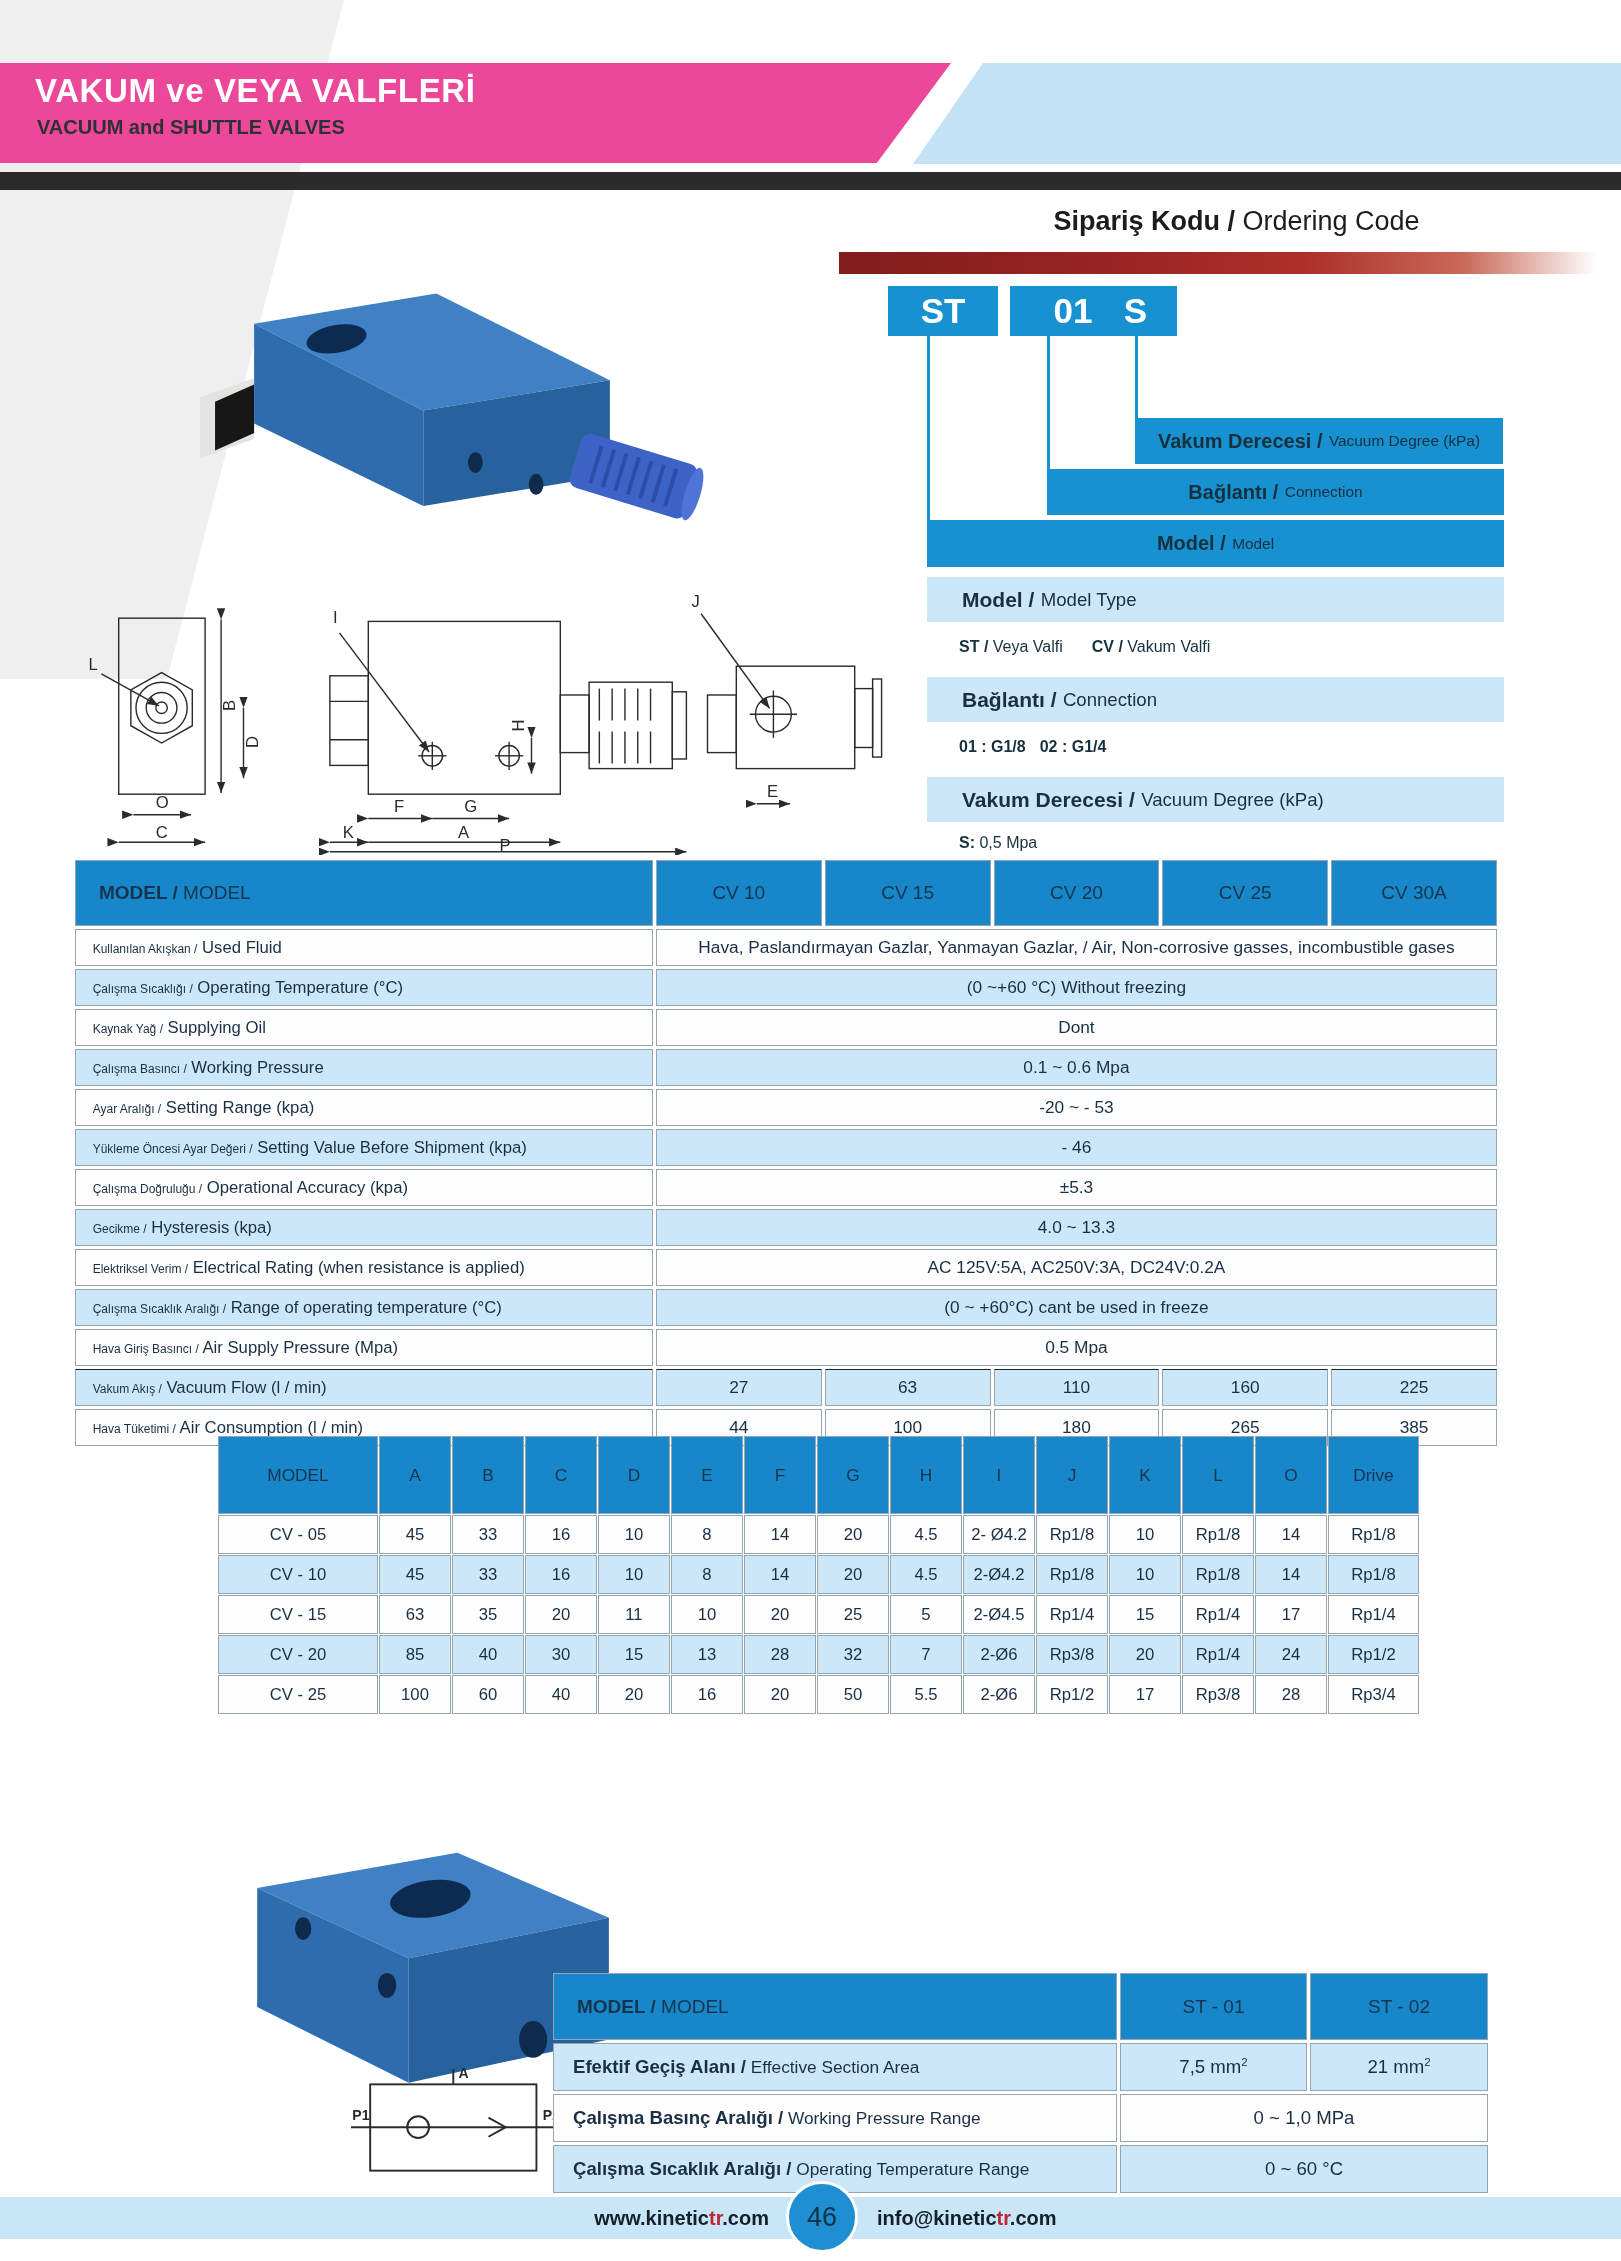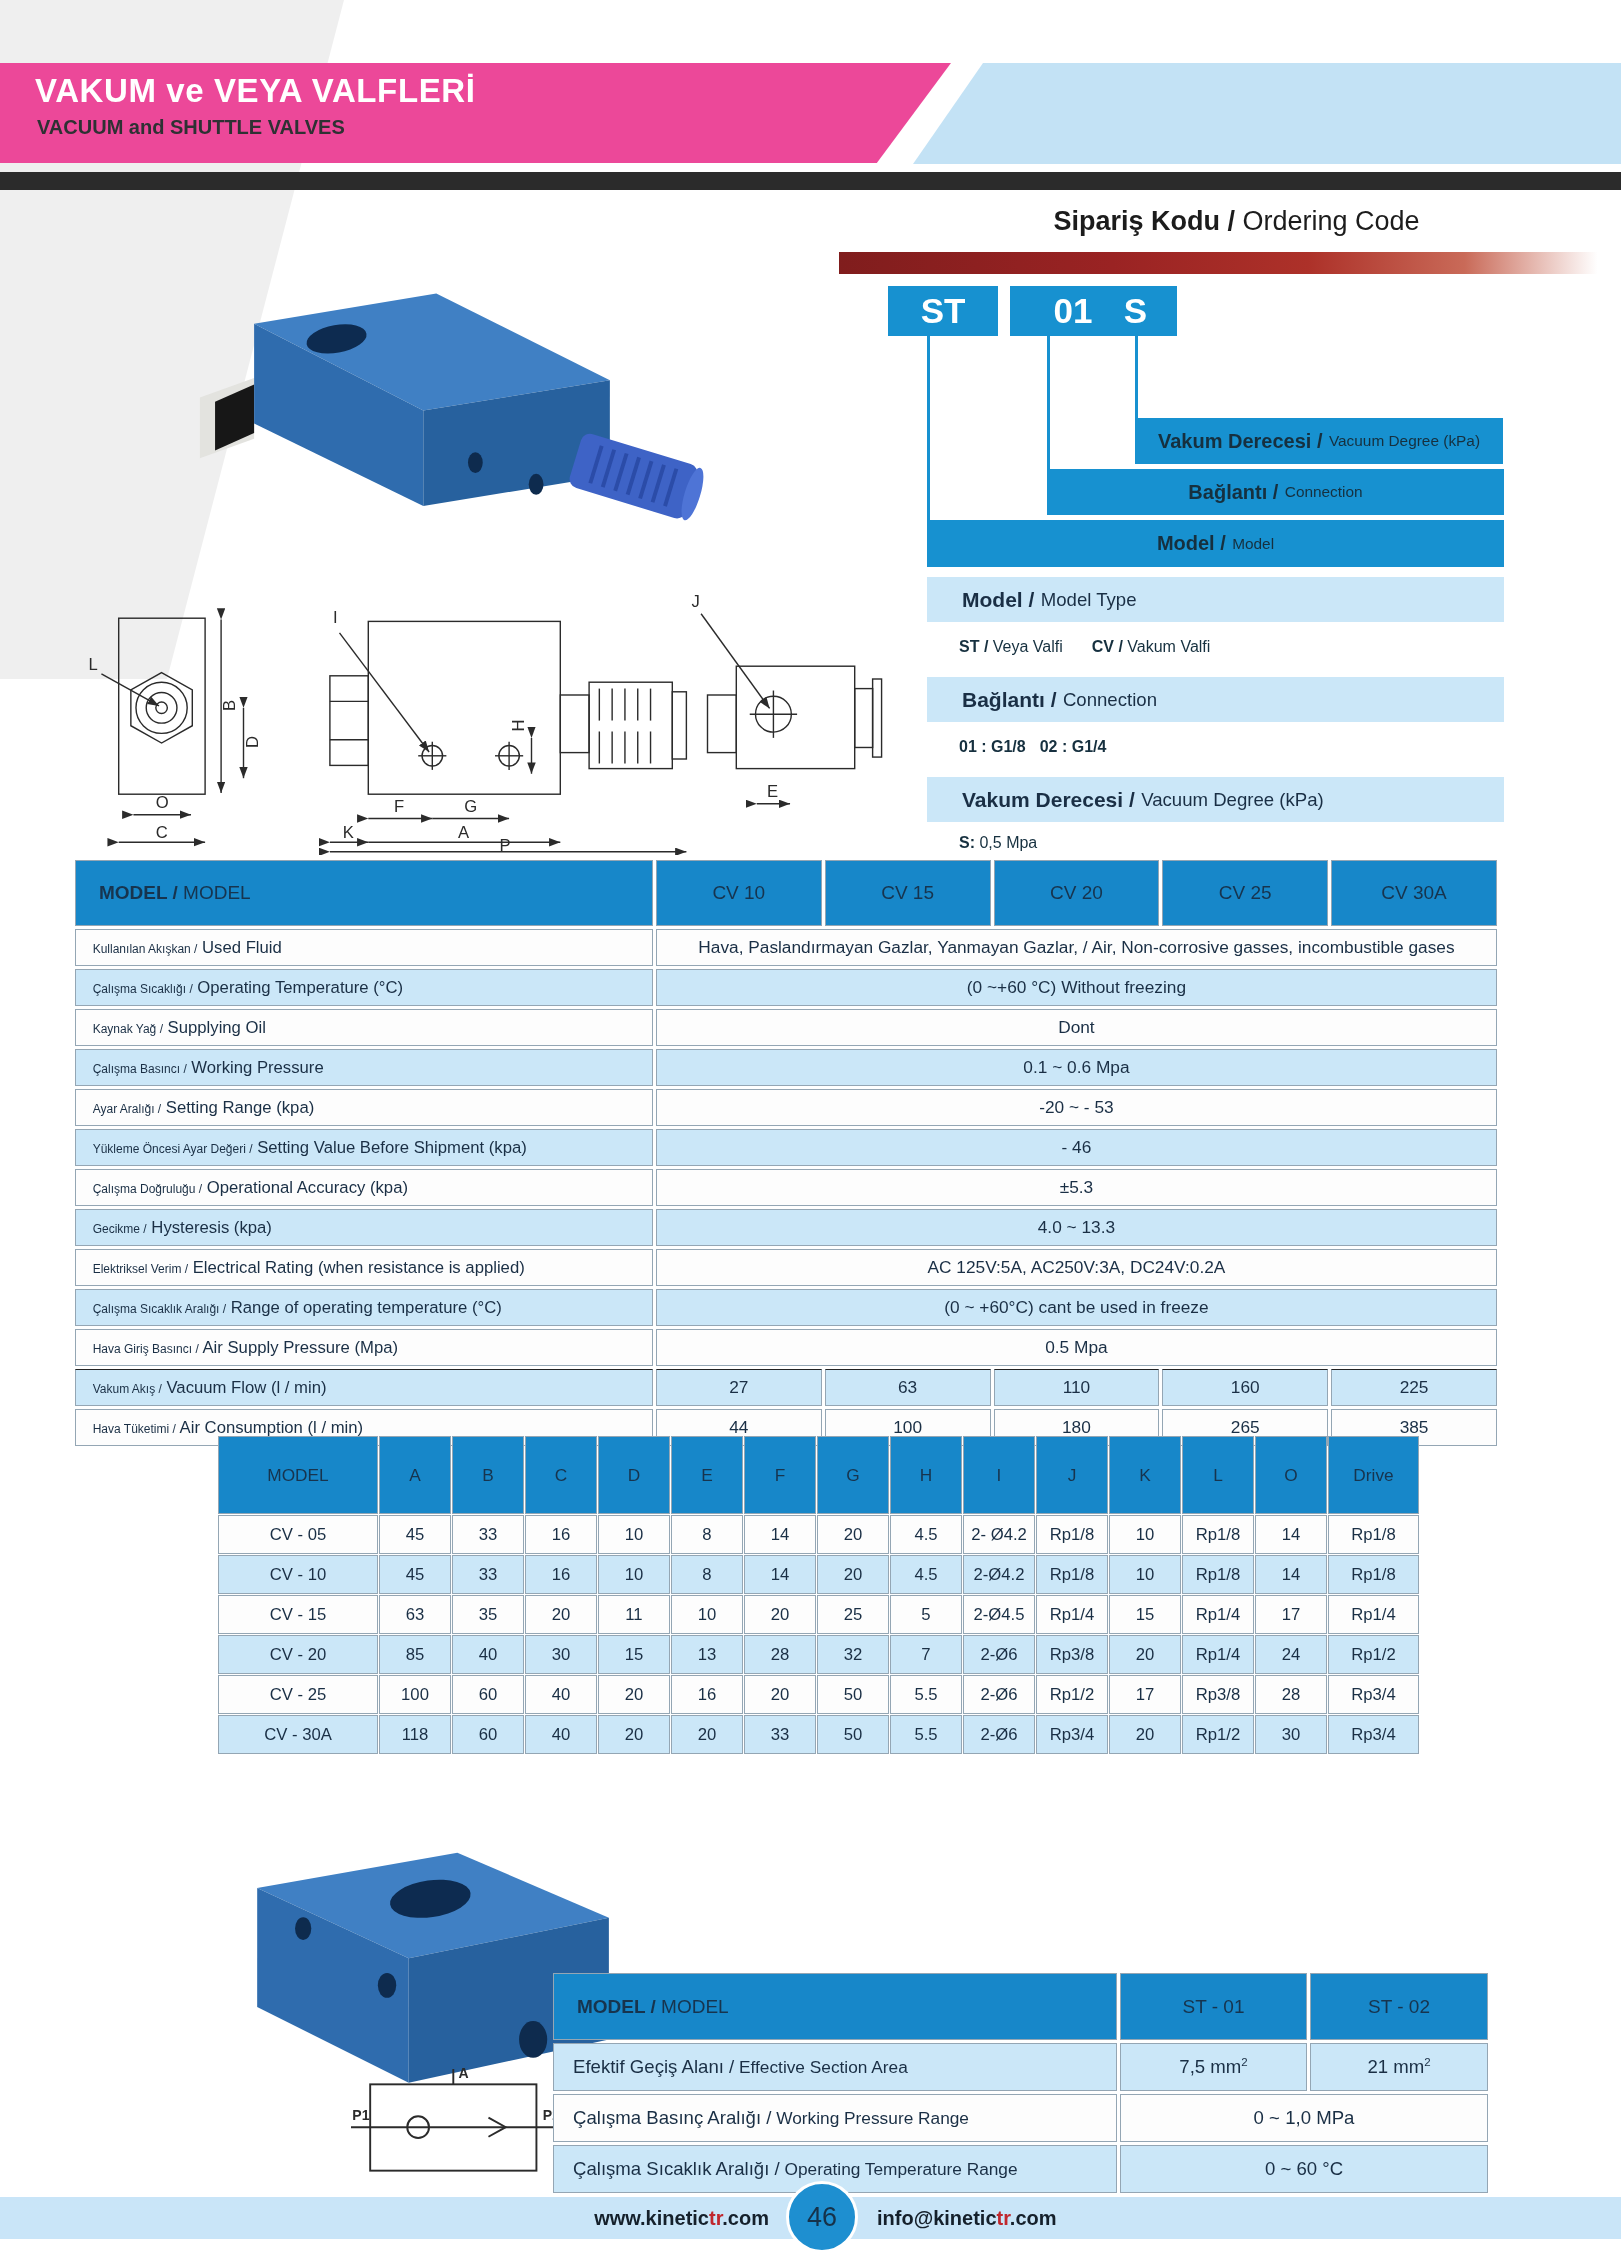--- a/index.html
+++ b/index.html
@@ -43,21 +43,21 @@
   .row-w td{background:#fdfdfd;}
   .row-b td{background:#cbe7f8;}
   .spec tr.sep td{border-top:1.9px solid #222;}
   .dim{border-spacing:1.9px;}
   .dim td{height:35px;font-size:16.7px;}
   .dim .hdr td{height:74px;background:#1787c9;color:#17344e;font-size:17.3px;}
   .stt{border-spacing:3.2px;}
   .stt td{height:44px;font-size:18.6px;}
   .stt .hdr td{height:63px;background:#1787c9;color:#17344e;font-size:19px;}
   .stt td.lbl{text-align:left;padding-left:19px;}
-  .stt td.lbl .b{font-weight:400;font-size:18.6px;text-align:right;}
+  .stt td.lbl .b{font-weight:700;font-size:18.6px;text-align:right;}
   .stt td.lbl .r{font-size:17.3px;}
   .stt sup{font-size:11.5px;}
   .hdr .lblh{text-align:left;padding-left:23px;margin-top:23px;}
   .hdr .lblh .b{font-weight:700;}
   
   .footer-bar{left:0;top:2197px;width:1621px;height:42px;background:#c9e5f8;}
   .footer-text{top:2207px;font-size:20px;color:#15202b;font-weight:700;}
   .footer-text .tr{color:#c0272d;}
   .page-circle{left:786px;top:2181px;width:72px;height:72px;border-radius:50%;background:#1e8fd0;border:3.8px solid #fff;
     box-sizing:border-box;display:flex;align-items:center;justify-content:center;font-size:27px;color:#16324a;}
@@ -409,37 +409,20 @@
           <td>20</td>
           <td>50</td>
           <td>5.5</td>
           <td>2-Ø6</td>
           <td>Rp1/2</td>
           <td>17</td>
           <td>Rp3/8</td>
           <td>28</td>
           <td>Rp3/4</td>
         </tr>
-    <tr class="row-b">
-          <td>CV - 30A</td>
-          <td>118</td>
-          <td>60</td>
-          <td>40</td>
-          <td>20</td>
-          <td>20</td>
-          <td>33</td>
-          <td>50</td>
-          <td>5.5</td>
-          <td>2-Ø6</td>
-          <td>Rp3/4</td>
-          <td>20</td>
-          <td>Rp1/2</td>
-          <td>30</td>
-          <td>Rp3/4</td>
-        </tr>
   </tbody>
     </table>
 
   <svg class="abs" style="left:176px;top:1823px;" width="487" height="276" viewBox="0 0 900 510">
     <polygon points="150,120 520,55 800,175 430,250" fill="#4080c4"></polygon>
     <polygon points="150,120 430,250 430,480 150,340" fill="#2f6cae"></polygon>
     <polygon points="430,250 800,175 800,400 430,480" fill="#27619e"></polygon>
     <ellipse cx="470" cy="140" rx="75" ry="34" transform="rotate(-8 470 140)" fill="#0d2b50"></ellipse>
     <ellipse cx="235" cy="195" rx="15" ry="21" fill="#0e2b4e"></ellipse>
     <ellipse cx="390" cy="300" rx="17" ry="23" fill="#0e2b4e"></ellipse>

